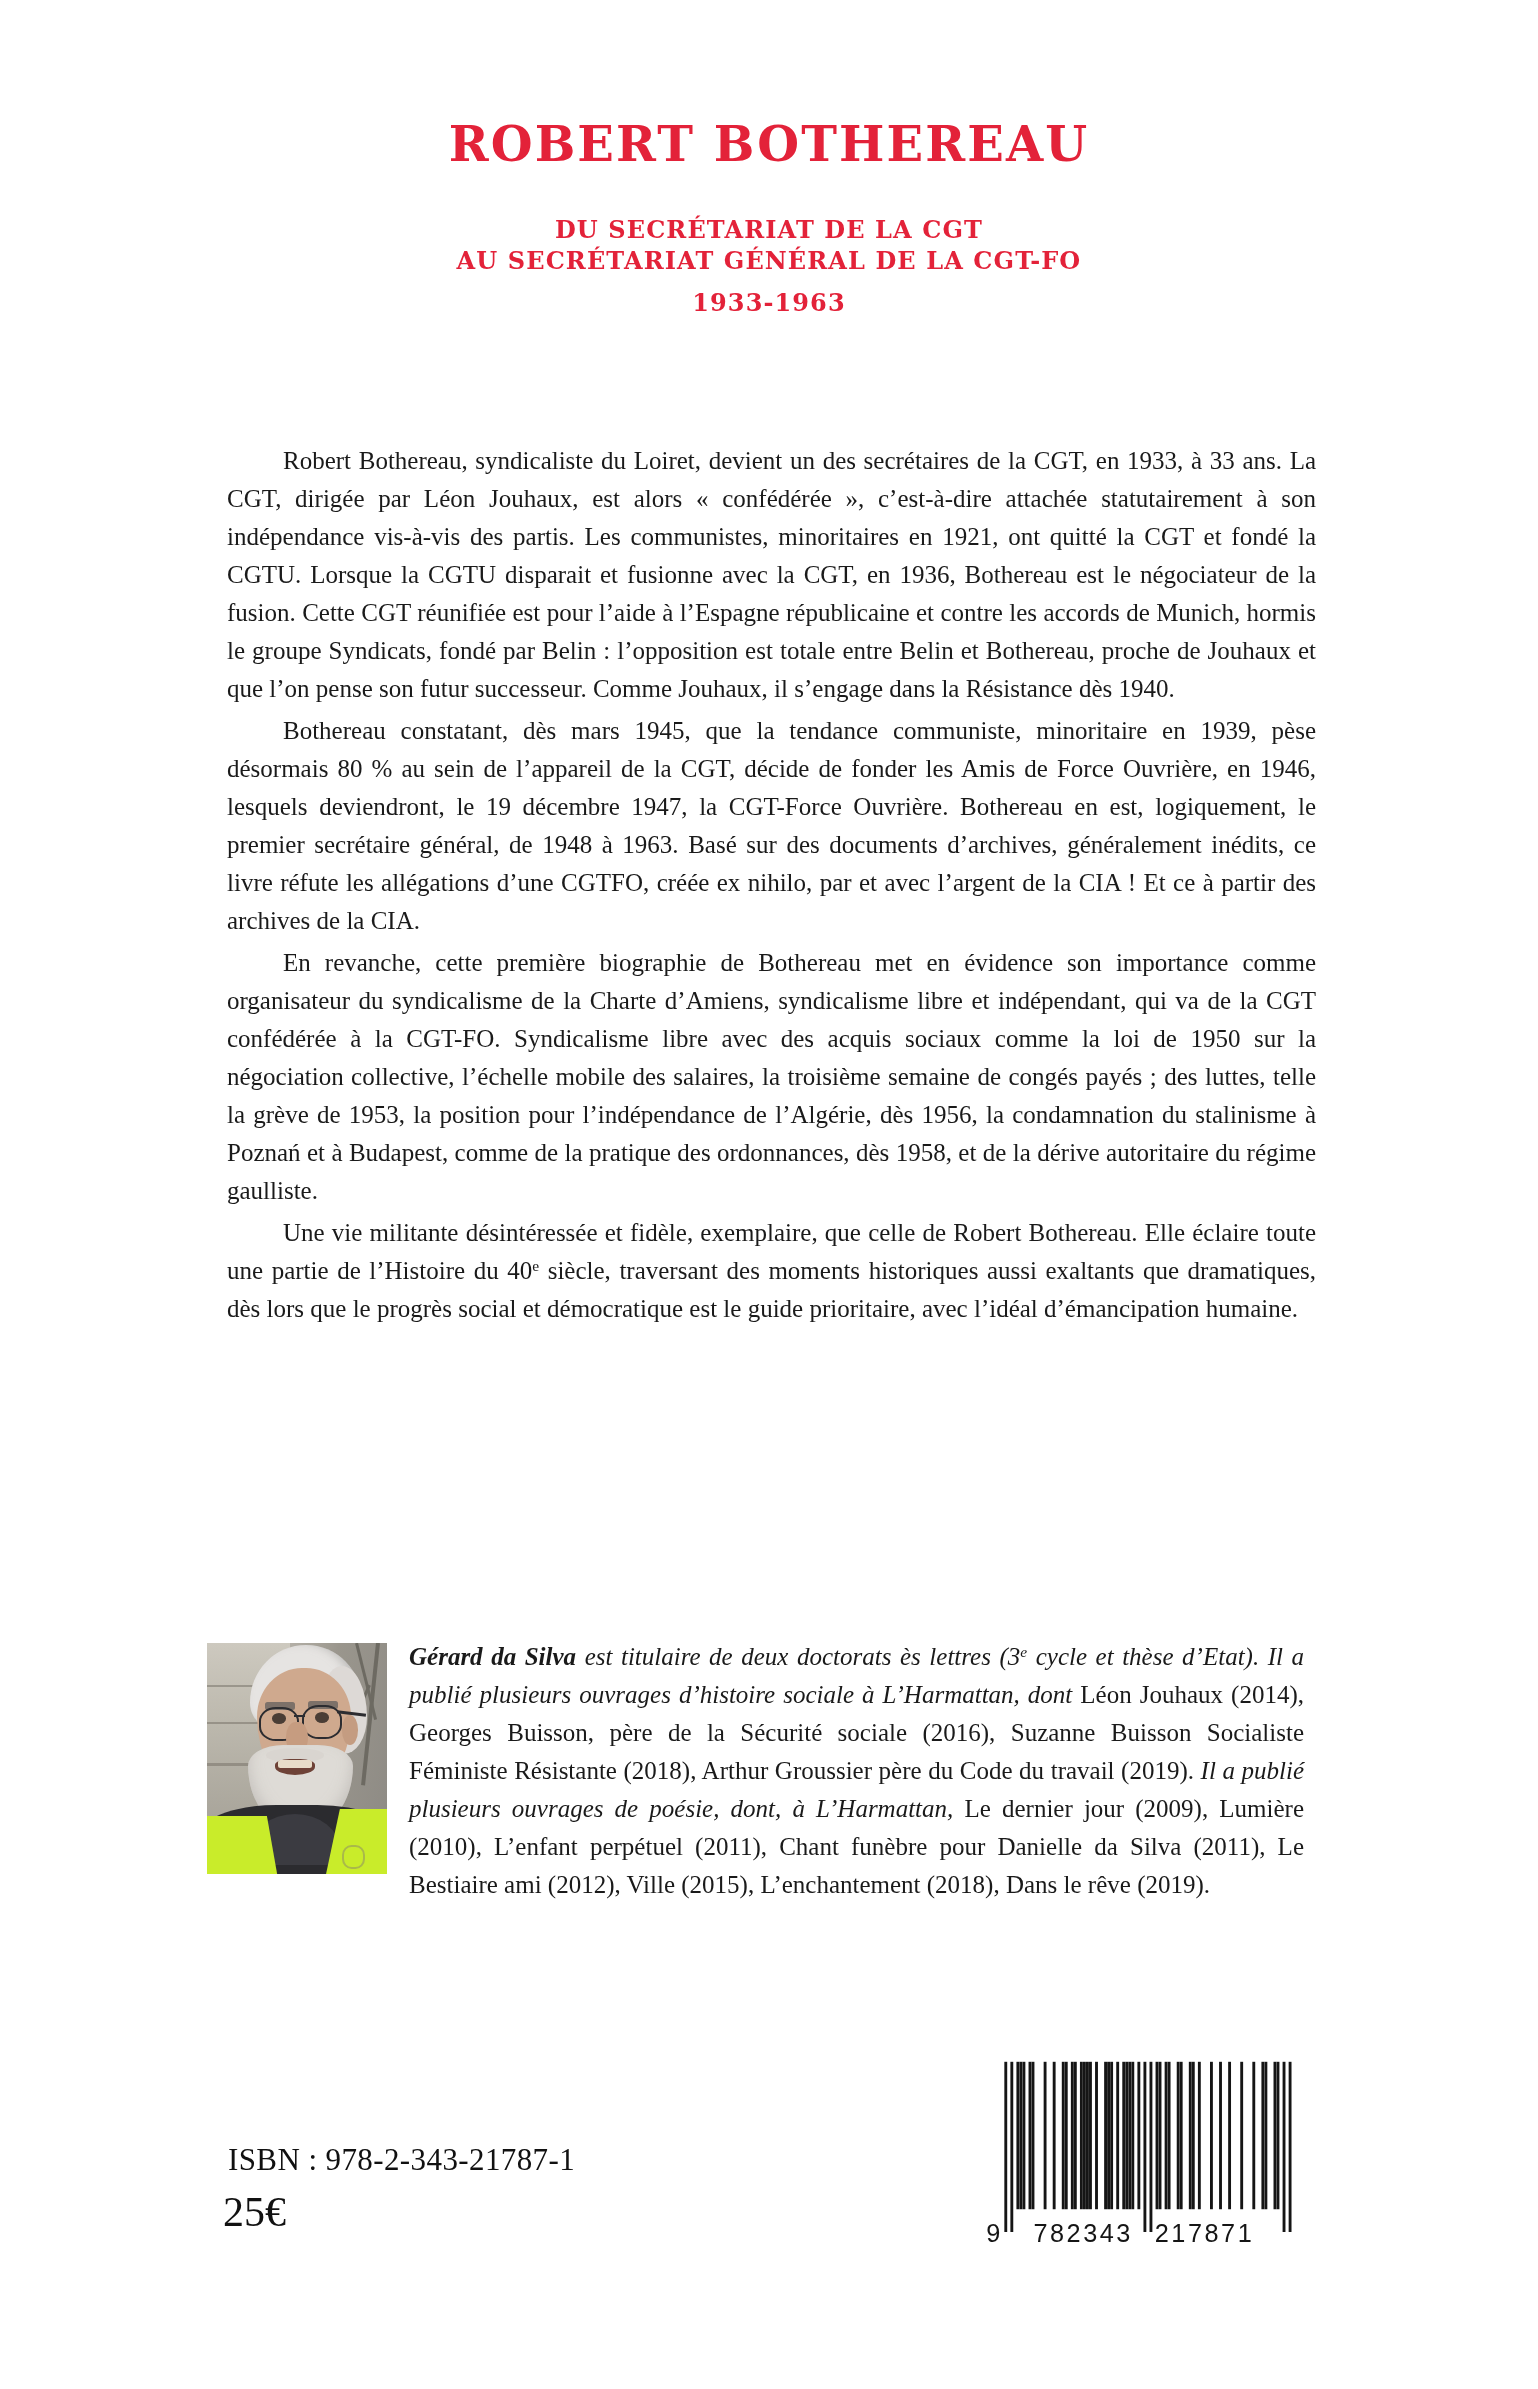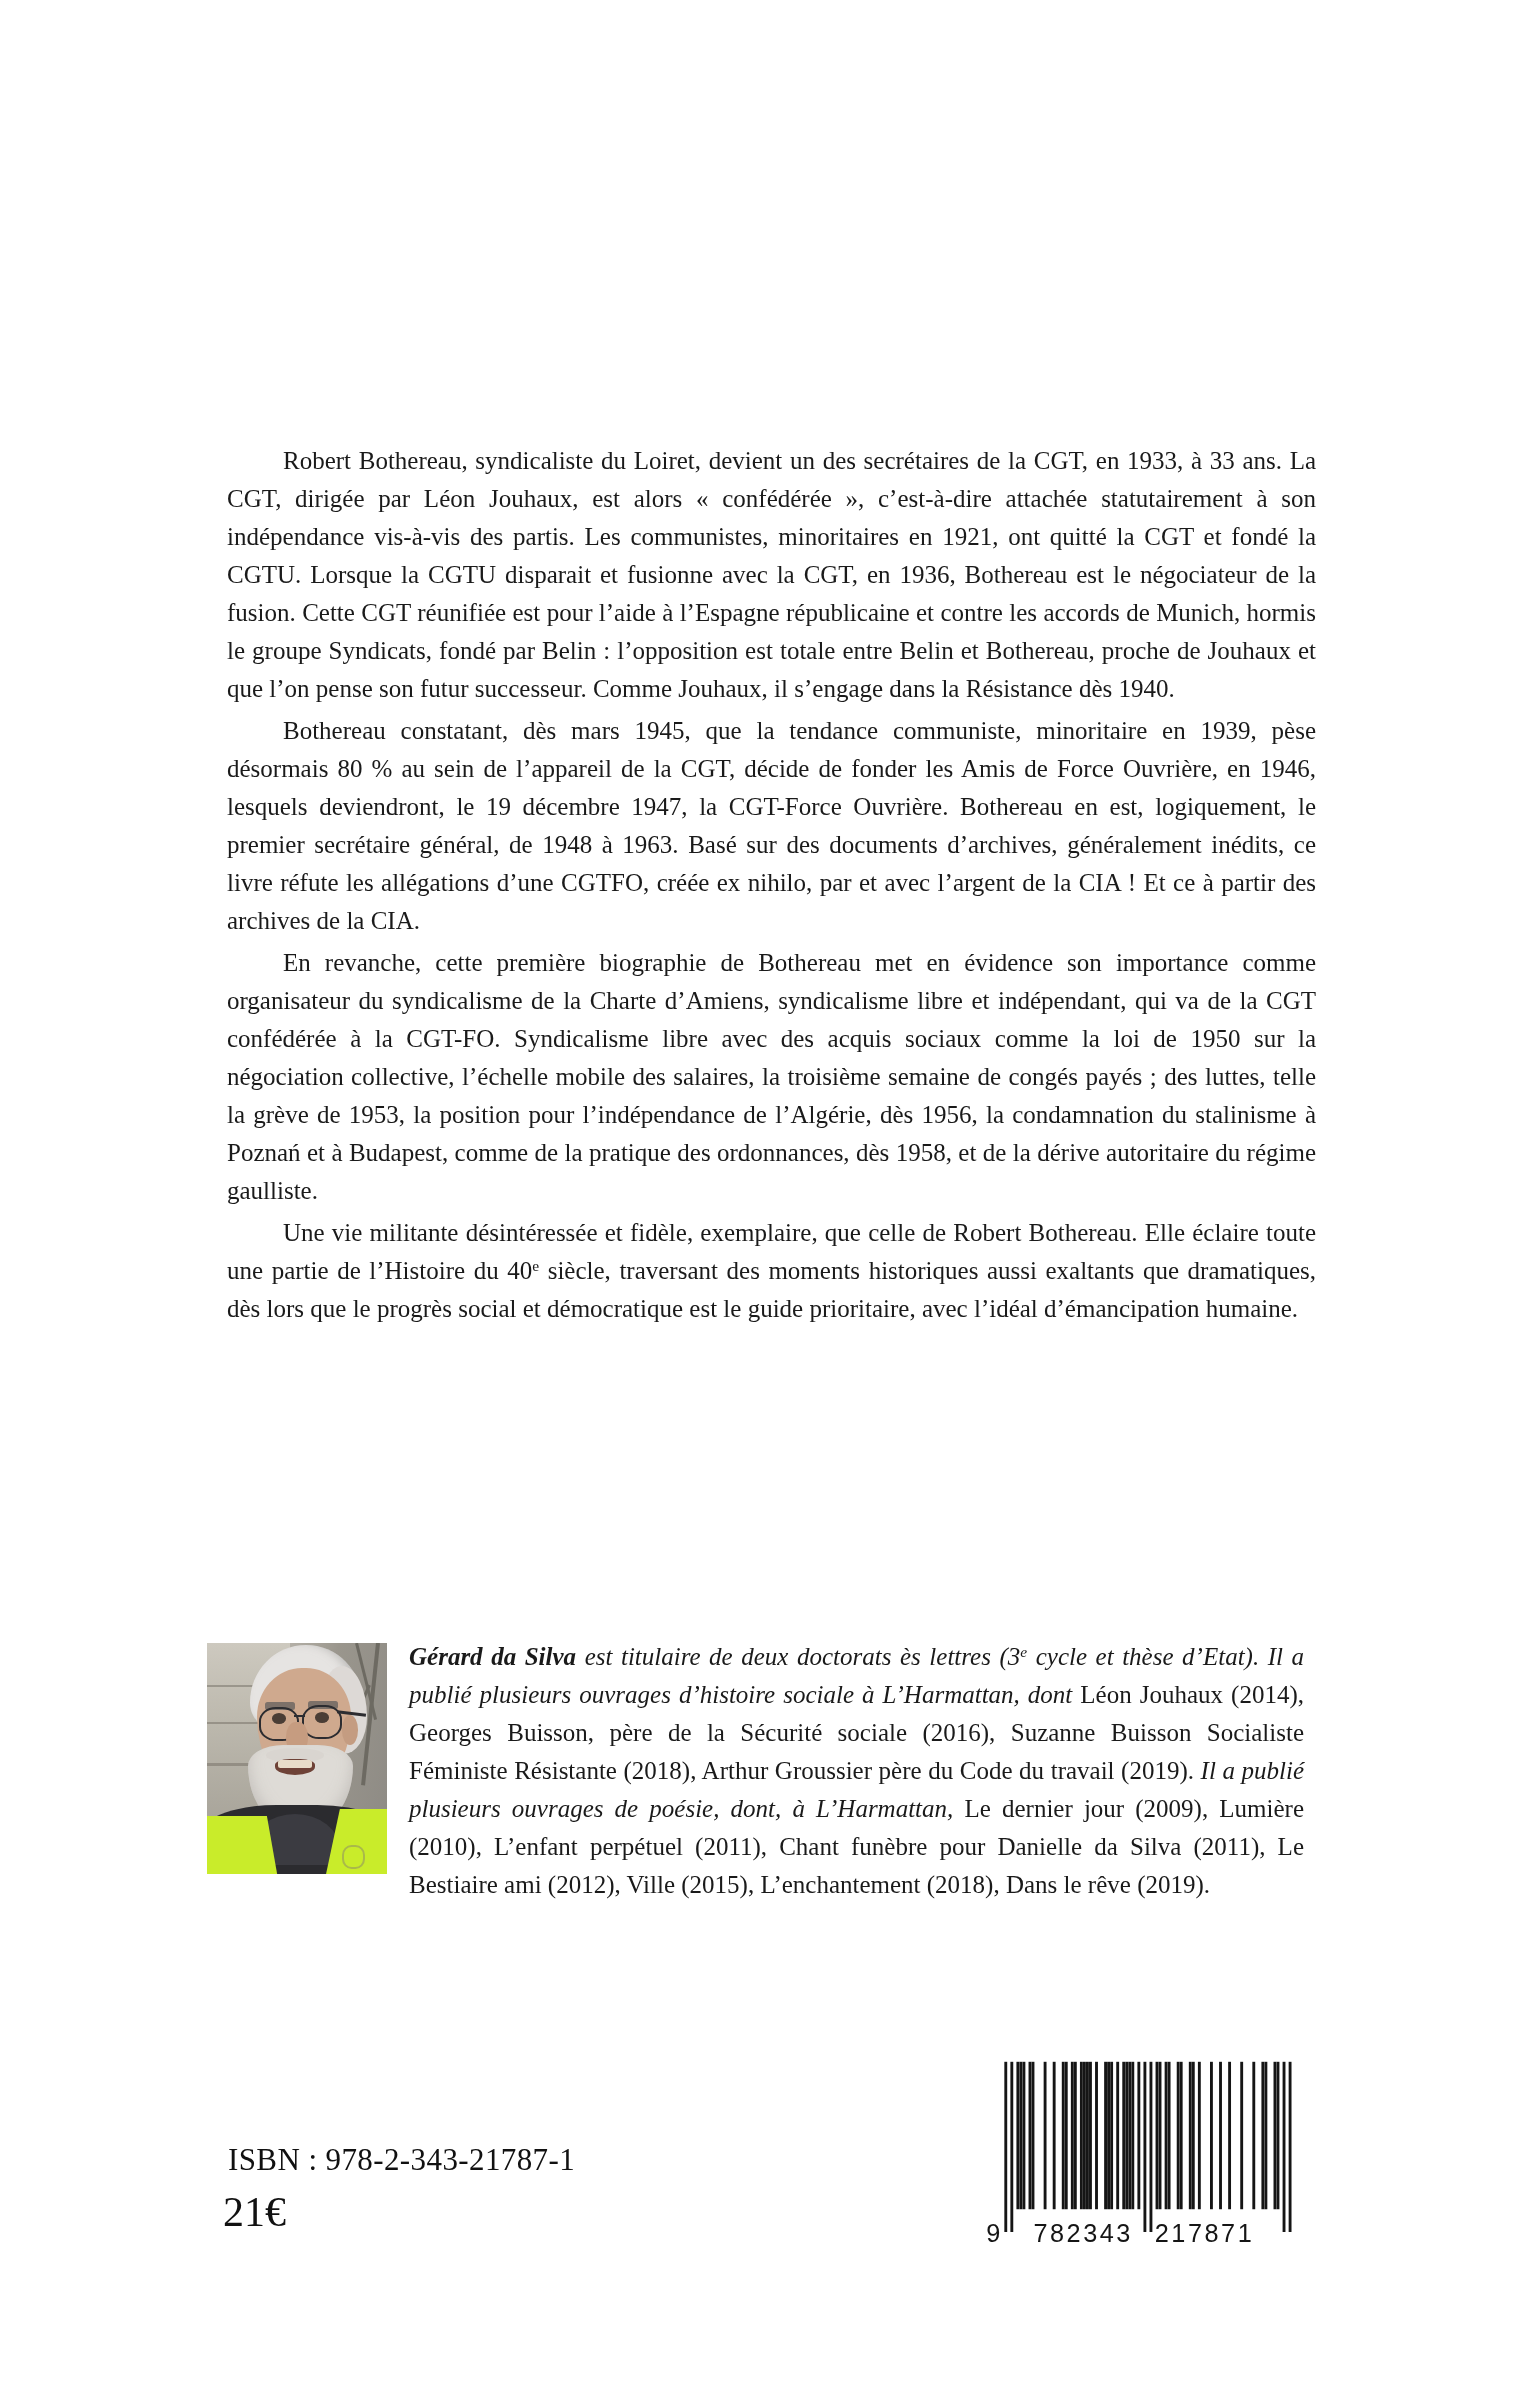--- a/index.html
+++ b/index.html
@@ -239,20 +239,28 @@
   }
   .barcode-svg { display: block; }
 
   .clearfix::after { content: ""; display: block; clear: both; }
 </style>
 </head>
 <body>
 
 <div class="page">
 
+  <div class="title-block">
+    <h1 class="main-title">ROBERT BOTHEREAU</h1>
+    <div class="subtitle-group">
+      <p class="subtitle-line">DU SECRÉTARIAT DE LA CGT</p>
+      <p class="subtitle-line">AU SECRÉTARIAT GÉNÉRAL DE LA CGT-FO</p>
+      <p class="subtitle-years">1933-1963</p>
+    </div>
+  </div>
 
   <div class="body-copy">
     <p>Robert Bothereau, syndicaliste du Loiret, devient un des secrétaires de la CGT, en 1933, à 33 ans. La CGT, dirigée par Léon Jouhaux, est alors « confédérée », c’est-à-dire attachée statutairement à son indépendance vis-à-vis des partis. Les communistes, minoritaires en 1921, ont quitté la CGT et fondé la CGTU. Lorsque la CGTU disparait et fusionne avec la CGT, en 1936, Bothereau est le négociateur de la fusion. Cette CGT réunifiée est pour l’aide à l’Espagne républicaine et contre les accords de Munich, hormis le groupe Syndicats, fondé par Belin : l’opposition est totale entre Belin et Bothereau, proche de Jouhaux et que l’on pense son futur successeur. Comme Jouhaux, il s’engage dans la Résistance dès 1940.</p>
     <p>Bothereau constatant, dès mars 1945, que la tendance communiste, minoritaire en 1939, pèse désormais 80 % au sein de l’appareil de la CGT, décide de fonder les Amis de Force Ouvrière, en 1946, lesquels deviendront, le 19 décembre 1947, la CGT-Force Ouvrière. Bothereau en est, logiquement, le premier secrétaire général, de 1948 à 1963. Basé sur des documents d’archives, généralement inédits, ce livre réfute les allégations d’une CGTFO, créée ex nihilo, par et avec l’argent de la CIA ! Et ce à partir des archives de la CIA.</p>
     <p>En revanche, cette première biographie de Bothereau met en évidence son importance comme organisateur du syndicalisme de la Charte d’Amiens, syndicalisme libre et indépendant, qui va de la CGT confédérée à la CGT-FO. Syndicalisme libre avec des acquis sociaux comme la loi de 1950 sur la négociation collective, l’échelle mobile des salaires, la troisième semaine de congés payés ; des luttes, telle la grève de 1953, la position pour l’indépendance de l’Algérie, dès 1956, la condamnation du stalinisme à Poznań et à Budapest, comme de la pratique des ordonnances, dès 1958, et de la dérive autoritaire du régime gaulliste.</p>
     <p><span>Une vie militante désintéressée et fidèle, exemplaire, que celle de Robert Bothereau. Elle éclaire toute une partie de l’Histoire du 40</span><sup class="ord">e</sup><span> siècle, traversant des moments historiques aussi exaltants que dramatiques, dès lors que le progrès social et démocratique est le guide prioritaire, avec l’idéal d’émancipation humaine.</span></p>
   </div>
 
   <div class="bio-block clearfix">
 
@@ -292,21 +300,21 @@
       <div class="ph-collar"></div>
       <div class="ph-vest-l"></div>
       <div class="ph-vest-r"></div>
       <div class="ph-vest-mark"></div>
     </div>
 
     <p class="bio-text"><span class="bio-name">Gérard da Silva</span><i> est titulaire de deux doctorats ès lettres (3</i><i><sup class="ord">e</sup></i><i> cycle et thèse d’Etat). Il a publié plusieurs ouvrages d’histoire sociale à L’Harmattan, dont</i><span> Léon Jouhaux (2014), Georges Buisson, père de la Sécurité sociale (2016), Suzanne Buisson Socialiste Féministe Résistante (2018), Arthur Groussier père du Code du travail (2019).</span><i> Il a publié plusieurs ouvrages de poésie, dont, à L’Harmattan,</i><span> Le dernier jour (2009), Lumière (2010), L’enfant perpétuel (2011), Chant funèbre pour Danielle da Silva (2011), Le Bestiaire ami (2012), Ville (2015), L’enchantement (2018), Dans le rêve (2019).</span></p>
   </div>
 
   <div class="isbn-line">ISBN : 978-2-343-21787-1</div>
-  <div class="price">21€</div>
+  <div class="price">25€</div>
 
   <div class="barcode-wrap">
     <svg class="barcode-svg" width="354" height="198" viewBox="0 0 420 235" xmlns="http://www.w3.org/2000/svg">
       <rect x="0" y="0" width="420" height="235" fill="#ffffff"></rect>
       <g id="bc-bars" fill="#151515">
           <rect x="39.49" y="14" width="3.41" height="202"></rect>
           <rect x="46.67" y="14" width="3.41" height="202"></rect>
           <rect x="53.85" y="14" width="3.41" height="175"></rect>
           <rect x="57.44" y="14" width="3.41" height="175"></rect>
           <rect x="61.03" y="14" width="3.41" height="175"></rect>

